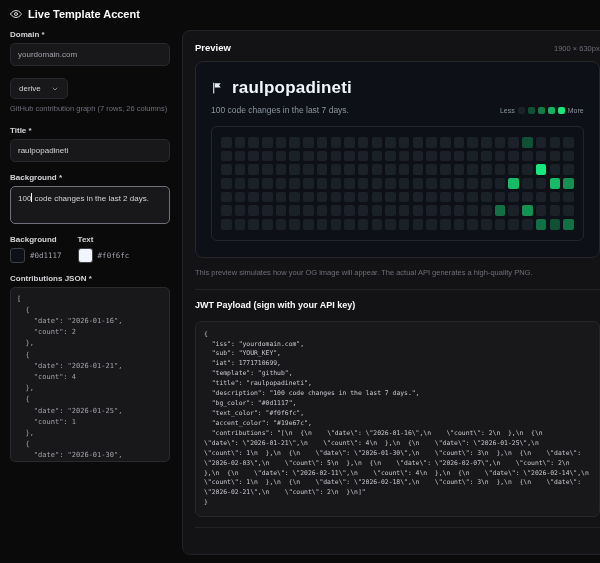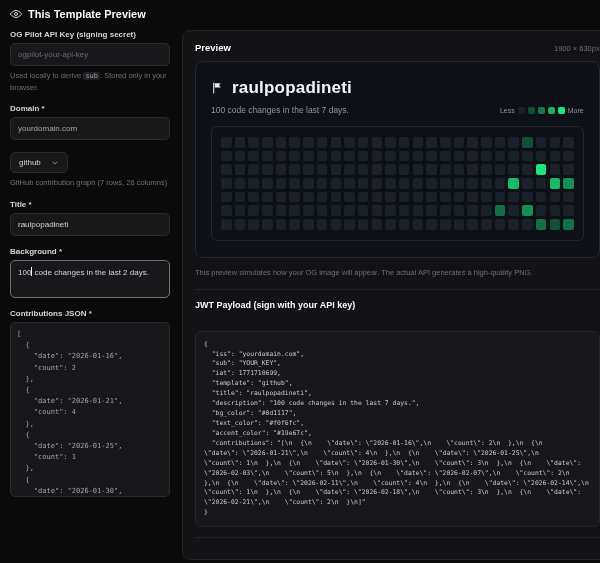--- a/index.html
+++ b/index.html
@@ -74,82 +74,95 @@
   .lg { width:7px; height:7px; border-radius:2px; display:inline-block; }
   .grid-panel { border:1px solid #21262d; border-radius:6px; padding:10px 9px; }
   .grid {
     display:grid; grid-template-rows:repeat(7, 10.5px);
     grid-auto-flow:column; grid-auto-columns:10.5px; gap:3.2px;
   }
   .cell { border-radius:2px; }
 
   .preview-note { font-size:7.5px; color:#6e6e78; margin:10px 0 12px; }
   .section { border-top:1px solid #232327; padding-top:10px; margin-top:10px; }
-  .section-title { font-size:9px; font-weight:700; color:#fafafa; margin-bottom:21px; }
+  .section-title { font-size:9px; font-weight:700; color:#fafafa; margin-bottom:11px; }
   pre.code {
     background:#18181b; border:1px solid #26262b; border-radius:6px; padding:8px;
     font-family:"DejaVu Sans Mono", monospace; font-size:6.4px; line-height:1.55;
     color:#c8c8cf; white-space:pre-wrap; overflow-wrap:anywhere; margin-bottom:8px;
   }
   .section-note { font-size:7.5px; color:#6e6e78; margin-bottom:4px; }
 </style>
 </head>
 <body>
 
 <div class="page">
 
   <div class="app-header">
     <div class="app-title-row">
       <span style="display:inline-flex;">
         <svg width="12" height="12" viewBox="0 0 24 24" fill="none" stroke="#d4d4d8" stroke-width="2" stroke-linecap="round" stroke-linejoin="round">
           <path d="M1 12s4-7 11-7 11 7 11 7-4 7-11 7S1 12 1 12z"></path>
             <circle cx="12" cy="12" r="3"></circle>
         </svg>
       </span>
-      <span class="app-title">This Template Preview</span>
+      <span class="app-title">Live Template Accent</span>
     </div>
   </div>
 
   <div class="columns">
 
     <div class="form-col">
 
-      <div class="field">
-        <label class="field-label">OG Pilot API Key (signing secret)</label>
-        <input class="input" type="text" placeholder="ogpilot-your-api-key" style="">
-        <div class="help"><span>Used locally to derive </span><code class="inline">sub</code><span>. Stored only in your browser.</span></div>
-      </div>
 
       <div class="field">
         <label class="field-label">Domain *</label>
         <input class="input" type="text" value="yourdomain.com" style="">
       </div>
 
       <div class="field">
         <div class="select">
-          <span>github</span>
+          <span>derive</span>
           <span style="display:inline-flex;">
             <svg width="8" height="8" viewBox="0 0 24 24" fill="none" stroke="#a1a1aa" stroke-width="2.4" stroke-linecap="round" stroke-linejoin="round">
                 <path d="M6 9l6 6 6-6"></path>
               </svg>
           </span>
         </div>
         <div class="help">GitHub contribution graph (7 rows, 26 columns)</div>
       </div>
 
       <div class="field">
         <label class="field-label">Title *</label>
         <input class="input" type="text" style="color: rgb(212, 212, 216);" value="raulpopadineti">
       </div>
 
       <div class="field">
         <label class="field-label">Background *</label>
         <div class="textarea-focused"><span>100</span><span class="caret"></span><span> code changes in the last 2 days.</span></div>
       </div>
 
+      <div class="field">
+        <div class="color-row">
+          <div>
+            <label class="field-label">Background</label>
+            <div class="swatch-group">
+              <span class="swatch" style="background: rgb(13, 17, 23);"></span>
+              <span class="hex">#0d1117</span>
+            </div>
+          </div>
+          <div>
+            <label class="field-label">Text</label>
+            <div class="swatch-group">
+              <span class="swatch" style="background: rgb(240, 246, 252);"></span>
+              <span class="hex">#f0f6fc</span>
+            </div>
+          </div>
+        </div>
+      </div>
 
 
       <div class="field">
         <label class="field-label">Contributions JSON *</label>
         <textarea class="json-area" spellcheck="false" style="">[
   {
     "date": "2026-01-16",
     "count": 2
   },
   {

